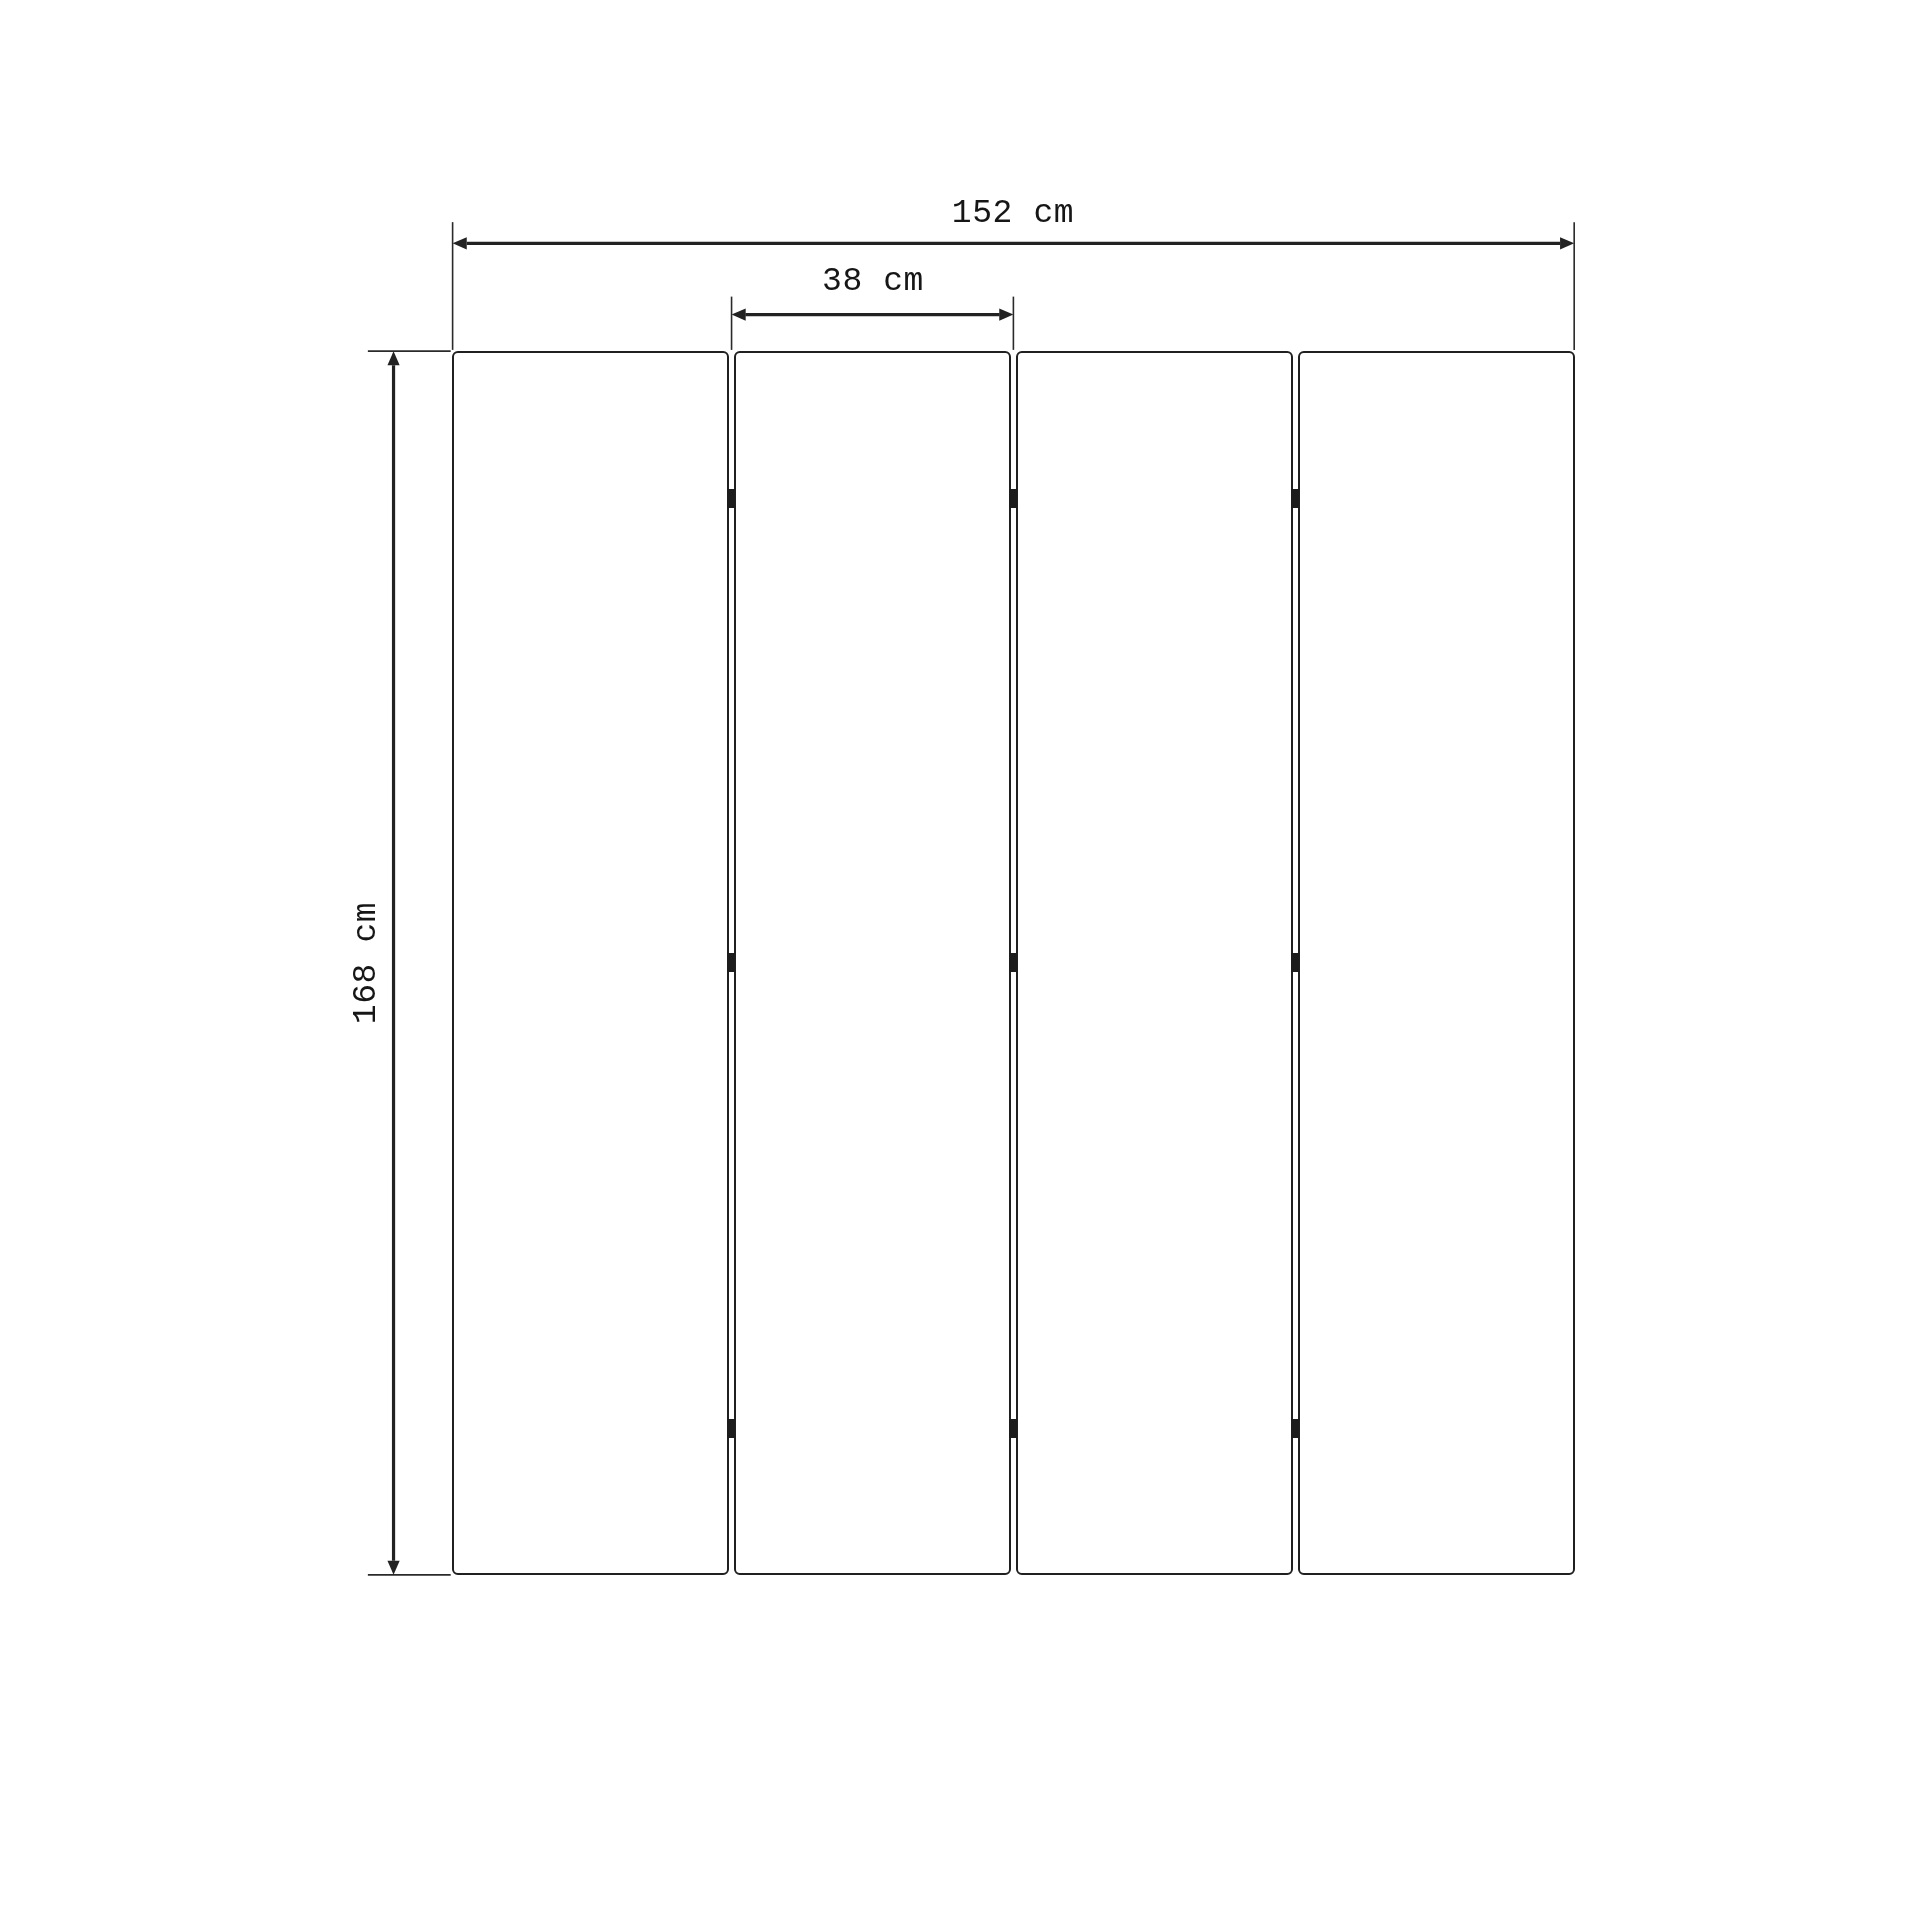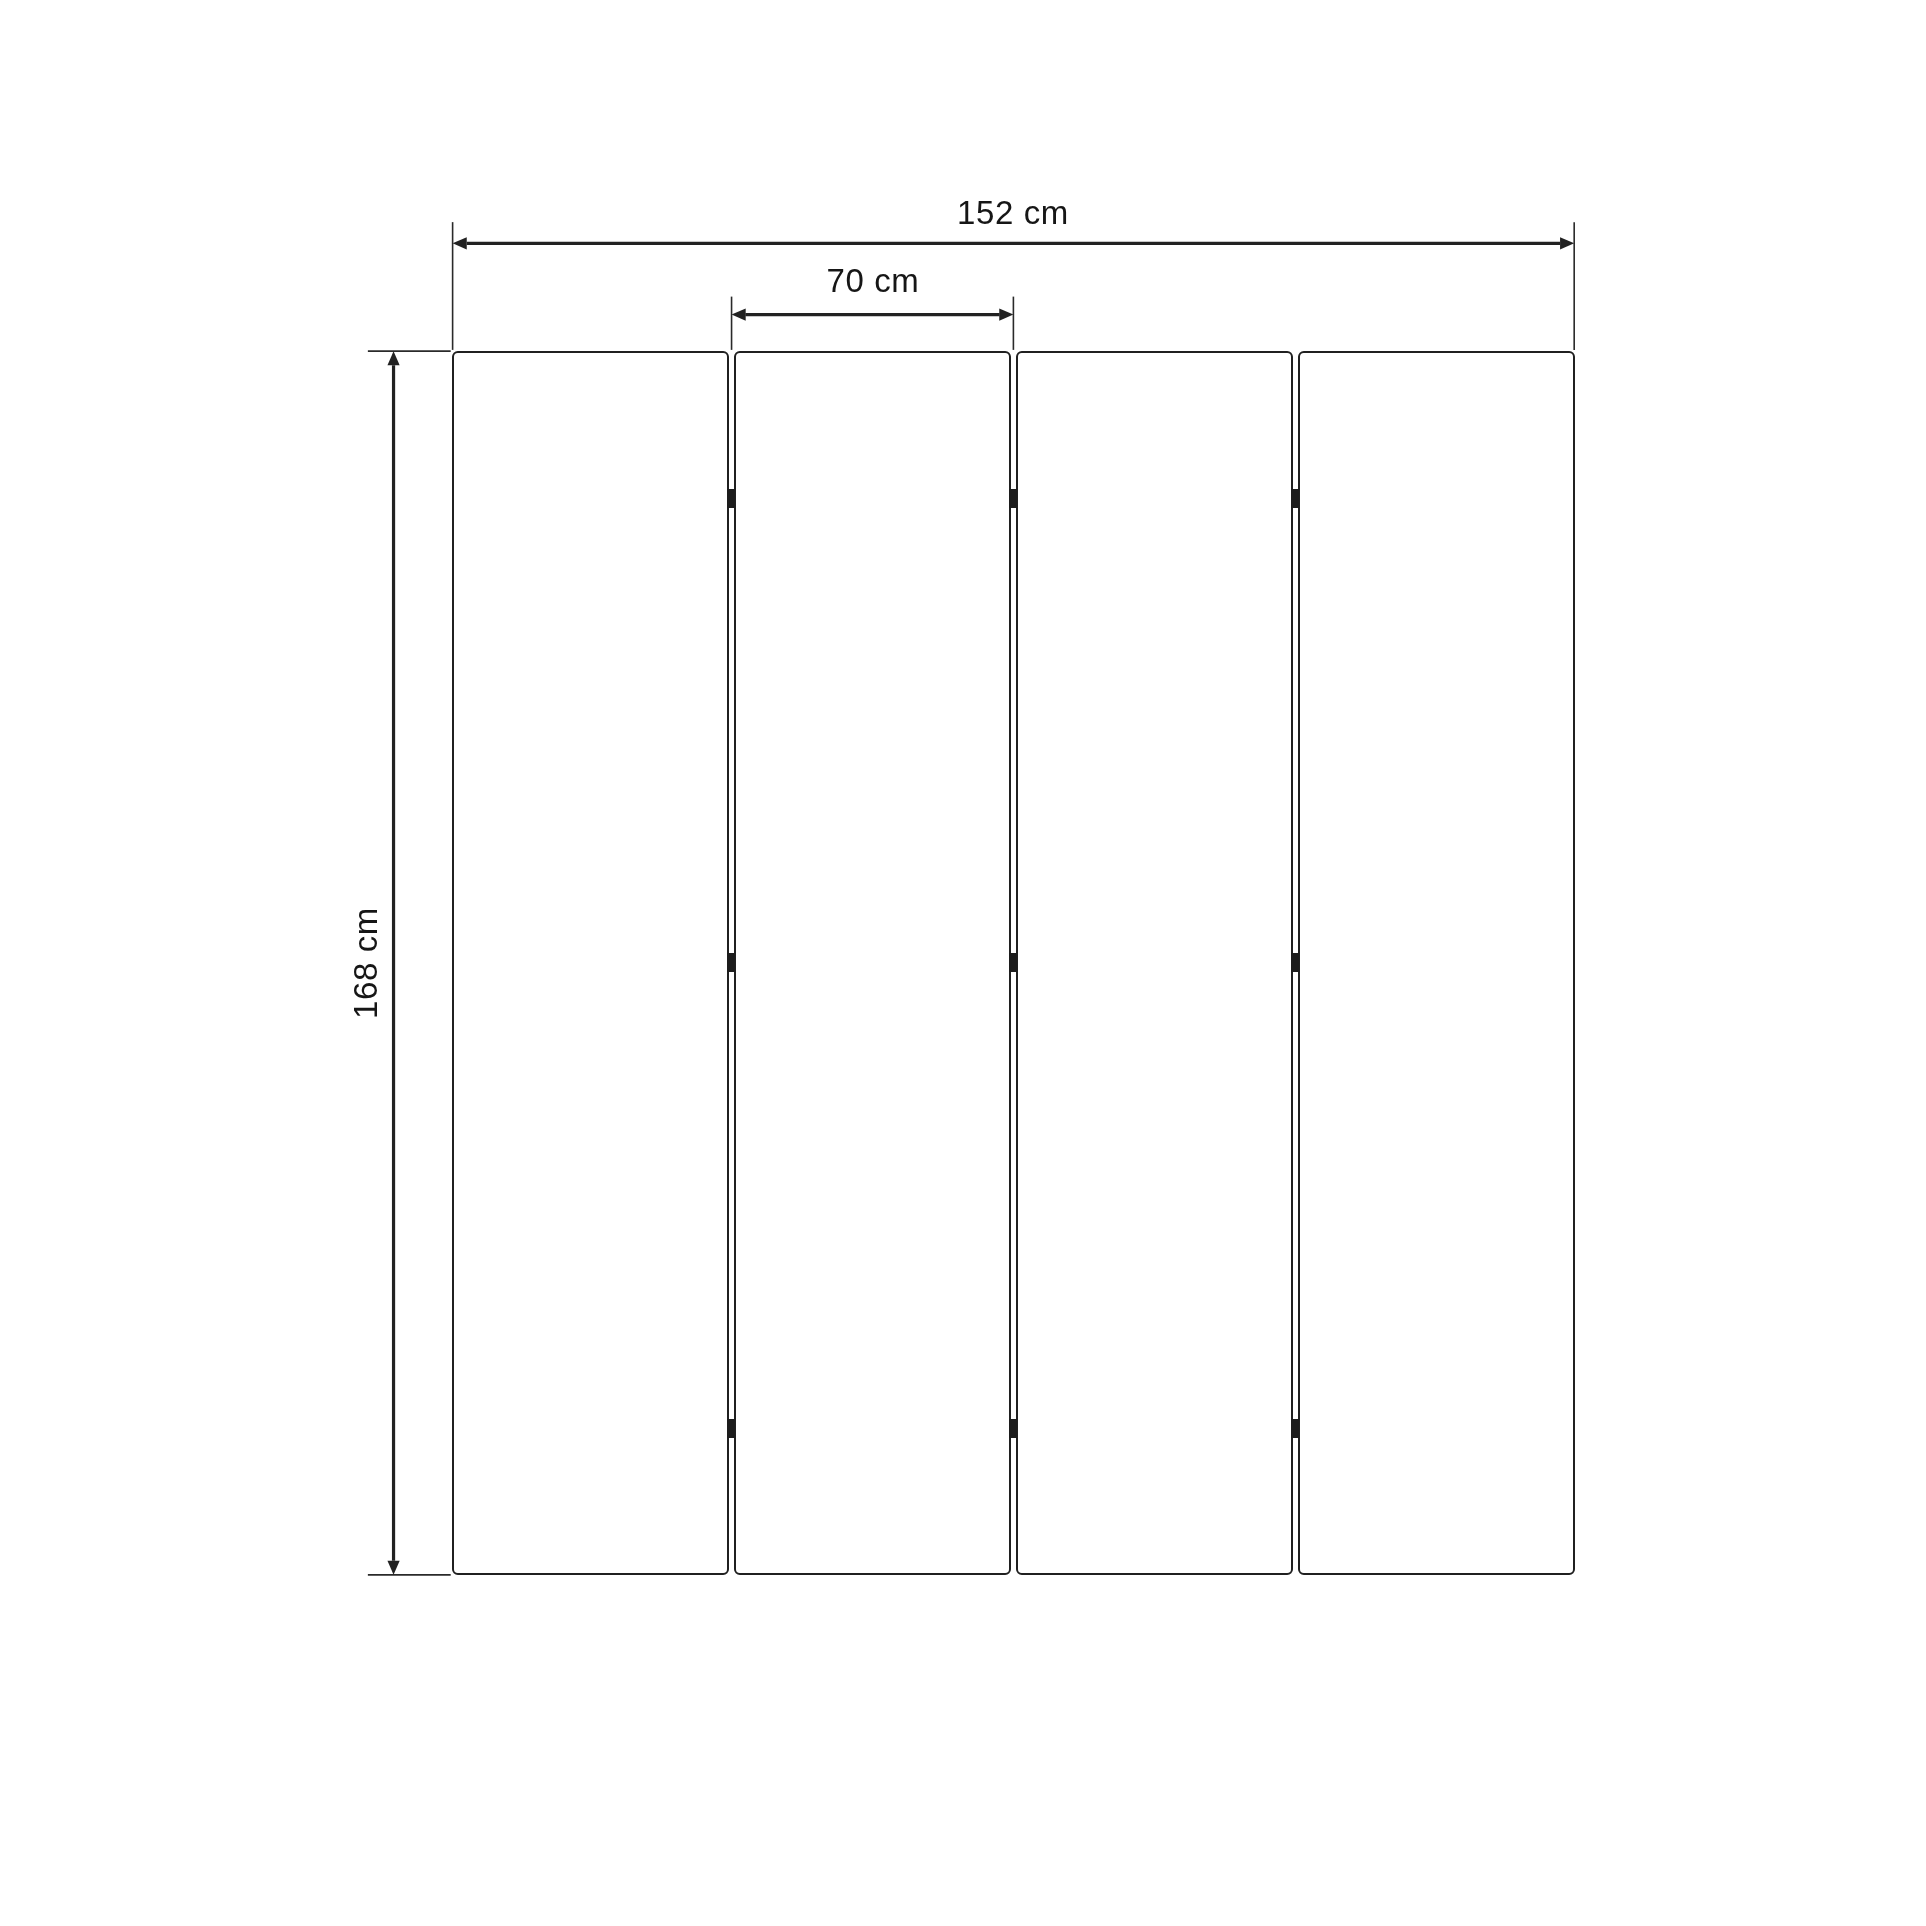--- a/index.html
+++ b/index.html
@@ -6,21 +6,21 @@
     margin: 0;
     padding: 0;
     background: #ffffff;
   }
   .canvas {
     position: relative;
     width: 1926px;
     height: 1926px;
     background: #ffffff;
     overflow: hidden;
-    font-family: Liberation Sans, sans-serif;
+    font-family: Liberation Mono, monospace;
   }
   .annotations {
     position: absolute;
     left: 0;
     top: 0;
     width: 1926px;
     height: 1926px;
   }
   .panel {
     position: absolute;
@@ -91,21 +91,21 @@
       <line class="ext-line" x1="573" y1="547" x2="702" y2="547"></line>
       <line class="ext-line" x1="573" y1="2453" x2="702" y2="2453"></line>
       <line class="dim-line" x1="613" y1="569" x2="613" y2="2431"></line>
       <polygon class="arrowhead" points="613,547 603.5,569 622.5,569"></polygon>
       <polygon class="arrowhead" points="613,2453 603.5,2431 622.5,2431"></polygon>
     </g>
   </svg>
 
   <div class="dim-label" style="left:1013px; top:213px;">152 cm</div>
 
-  <div class="dim-label" style="left:873px; top:281px;">70 cm</div>
+  <div class="dim-label" style="left:873px; top:281px;">38 cm</div>
 
   <div class="dim-label vertical" style="left:366px; top:963px;">168 cm</div>
 
   <div class="panel p1"></div>
   <div class="panel p2"></div>
   <div class="panel p3"></div>
   <div class="panel p4"></div>
 
   <div class="hinge g1 r1"></div>
   <div class="hinge g1 r2"></div>

